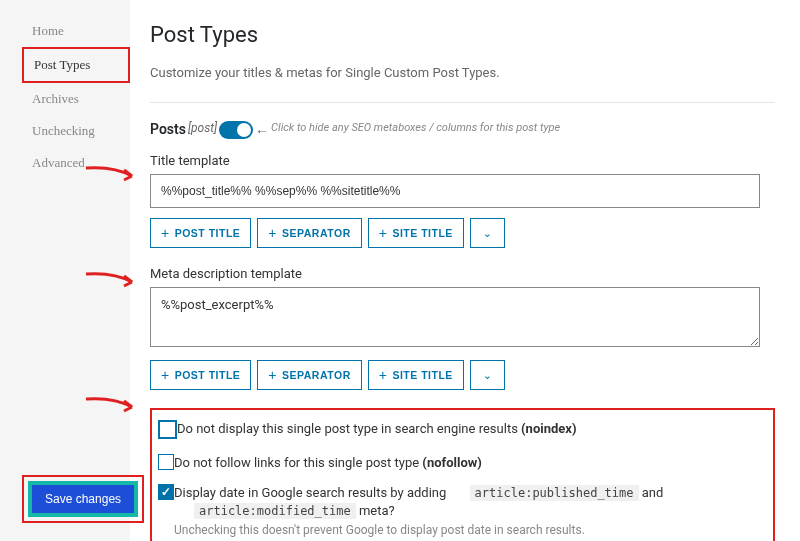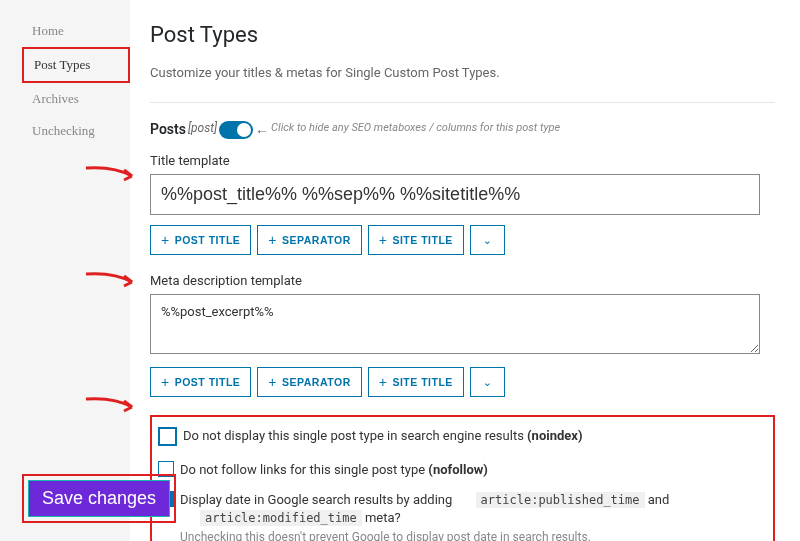--- a/index.html
+++ b/index.html
@@ -12,53 +12,54 @@
     .page-title { font-size: 22px; font-weight: 400; color: #23282d; margin-bottom: 18px; }
     .page-subtitle { color: #666; font-size: 13px; margin-bottom: 18px; border-bottom: 1px solid #e5e5e5; padding-bottom: 22px; }
     .posts-header { display: flex; gap: 2px; margin-bottom: 14px; }
     .posts-title { font-weight: 600; font-size: 14px; color: #23282d; }
     .posts-slug { font-style: italic; color: #666; font-size: 12px; }
     .toggle { width: 34px; height: 18px; background: #0073aa; border-radius: 10px; position: relative; cursor: pointer; }
     .toggle::after { content: ""; position: absolute; width: 14px; height: 14px; background: #fff; border-radius: 50%; top: 2px; right: 2px; }
     .toggle-arrow { color: #666; font-size: 14px; }
     .toggle-text { font-style: italic; color: #888; font-size: 11px; }
     .field-label { color: #333; font-size: 13px; margin-bottom: 6px; }
-    .text-input { width: 610px; padding: 9px 10px; border: 1px solid #888; font-size: 18px; color: #333; background: #fff; margin-bottom: 10px; }
+    .text-input { width: 610px; padding: 9px 10px; border: 1px solid #888; font-size: 12px; color: #333; background: #fff; margin-bottom: 10px; }
     .textarea-input { width: 610px; height: 60px; padding: 9px 10px; border: 1px solid #888; font-size: 13px; color: #333; background: #fff; margin-bottom: 10px; resize: both; font-family: inherit; }
     .btn-row { display: flex; gap: 6px; margin-bottom: 18px; }
     .var-btn { border: 1px solid #0073aa; color: #0073aa; background: #fff; padding: 6px 10px; font-size: 10.5px; font-weight: 600; letter-spacing: 0.5px; cursor: pointer; display: flex; align-items: center; gap: 5px; }
     .var-btn .plus { font-size: 14px; font-weight: 400; }
     .chevron-btn { border: 1px solid #0073aa; color: #0073aa; background: #fff; padding: 5px 12px; font-size: 11px; cursor: pointer; }
     .checkbox-section { border: 2px solid #e02020; padding: 10px 6px 12px; margin-top: 4px; }
-    .checkbox-row { display: flex; align-items: flex-start; gap: 6px; margin-bottom: 12px; }
+    .checkbox-row { display: flex; align-items: flex-start; gap: 0; margin-bottom: 12px; }
     .checkbox-row:first-child { margin-bottom: 15px; }
     .checkbox { width: 16px; height: 16px; border: 1px solid #0073aa; cursor: pointer; flex-shrink: 0; display: flex; align-items: center; justify-content: center; }
     .checkbox.big { width: 19px; height: 19px; border-width: 2px; }
     .checkbox.checked { background: #0073aa; color: #fff; }
     .checkbox.checked::after { content: "✓"; font-size: 12px; font-weight: bold; }
     .check-label { font-size: 13px; color: #333; line-height: 1.4; }
     .check-help { font-size: 12px; color: #888; margin-top: 2px; }
     .code-tag { background: #f0f0f0; padding: 1px 5px; font-family: monospace; font-size: 12px; color: #444; margin-left: 20px; }
     .save-btn-wrap { position: absolute; bottom: 18px; left: 22px; border: 2px solid #e02020; padding: 4px; }
-    .save-btn { background: #6d28d9; color: #fff; border: 1px solid #14b8a6; padding: 7px 13px; font-size: 18px; cursor: pointer; }
+    .save-btn { background: #1d4ed8; color: #fff; border: 4px solid #14b8a6; padding: 7px 13px; font-size: 12px; cursor: pointer; }
     .arrow { position: absolute; }
     .arrow svg { width: 55px; height: 20px; }
     .arrow1 { top: 164px; left: 84px; }
     .arrow2 { top: 270px; left: 84px; }
     .arrow3 { top: 395px; left: 84px; }
   </style>
 </head>
 <body>
 
 <div class="container">
   <div class="sidebar">
     <div class="sidebar-item">Home</div>
     <div class="sidebar-item active">Post Types</div>
     <div class="sidebar-item">Archives</div>
     <div class="sidebar-item">Unchecking</div>
+    <div class="sidebar-item">Advanced</div>
   </div>
 
   <div class="main">
     <h1 class="page-title">Post Types</h1>
     <p class="page-subtitle">Customize your titles &amp; metas for Single Custom Post Types.</p>
 
     <div class="posts-header">
       <span class="posts-title">Posts</span>
       <span class="posts-slug">[post]</span>
       <div class="toggle"></div>

